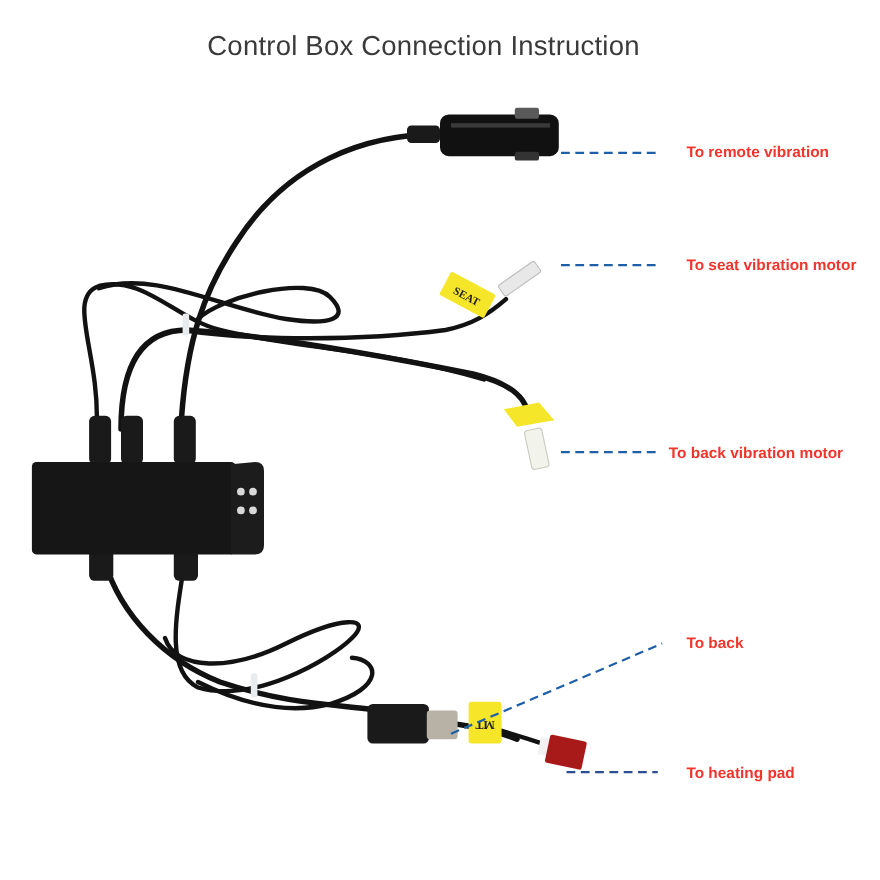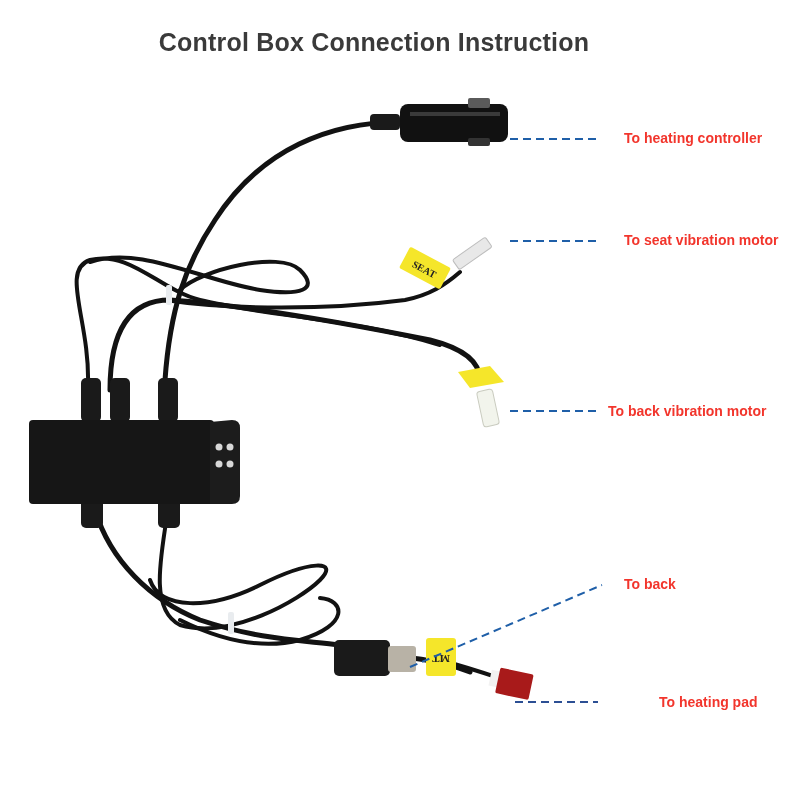--- a/index.html
+++ b/index.html
@@ -1,17 +1,17 @@
 <!DOCTYPE html>
 <html><head>
   <meta charset="utf-8">
   <style>
     html, body { margin: 0; padding: 0; background: #ffffff; }
     body { width: 800px; height: 800px; position: relative; overflow: hidden; font-family: "Liberation Sans", "DejaVu Sans", sans-serif; }
-    .title { position: absolute; left: 0; top: 28px; width: 748px; text-align: center; font-size: 25px; font-weight: bold; color: #3a3a3a; letter-spacing: 0.2px; }
+    .title { position: absolute; left: 11px; top: 28px; width: 748px; text-align: center; font-size: 25px; font-weight: normal; color: #3a3a3a; letter-spacing: 0.2px; }
     .label { position: absolute; font-size: 14px; font-weight: bold; color: #f2352c; white-space: nowrap; }
     svg.scene { position: absolute; left: 0; top: 0; }
   </style>
 </head>
 <body>
 
 <div class="title">Control Box Connection Instruction</div>
 
 <svg class="scene" width="800" height="800" viewBox="0 0 800 800">
 
@@ -89,17 +89,17 @@
 
   <g stroke="#1f5fa8" stroke-width="2" stroke-dasharray="8,5" fill="none">
     <line x1="510" y1="139" x2="598" y2="139"></line>
     <line x1="510" y1="241" x2="598" y2="241"></line>
     <line x1="510" y1="411" x2="598" y2="411"></line>
     <line x1="410" y1="667" x2="602" y2="585"></line>
     <line x1="515" y1="702" x2="598" y2="702" stroke="#2c4f94"></line>
   </g>
 </svg>
 
-<div class="label" style="left:624px;top:130px;">To heating controller</div>
+<div class="label" style="left:624px;top:130px;">To remote vibration</div>
 <div class="label" style="left:624px;top:232px;">To seat vibration motor</div>
 <div class="label" style="left:608px;top:403px;">To back vibration motor</div>
 <div class="label" style="left:624px;top:576px;">To back</div>
-<div class="label" style="left:624px;top:694px;margin-left:35px;">To heating pad</div>
+<div class="label" style="left:624px;top:694px;">To heating pad</div>
 
 </body></html>

